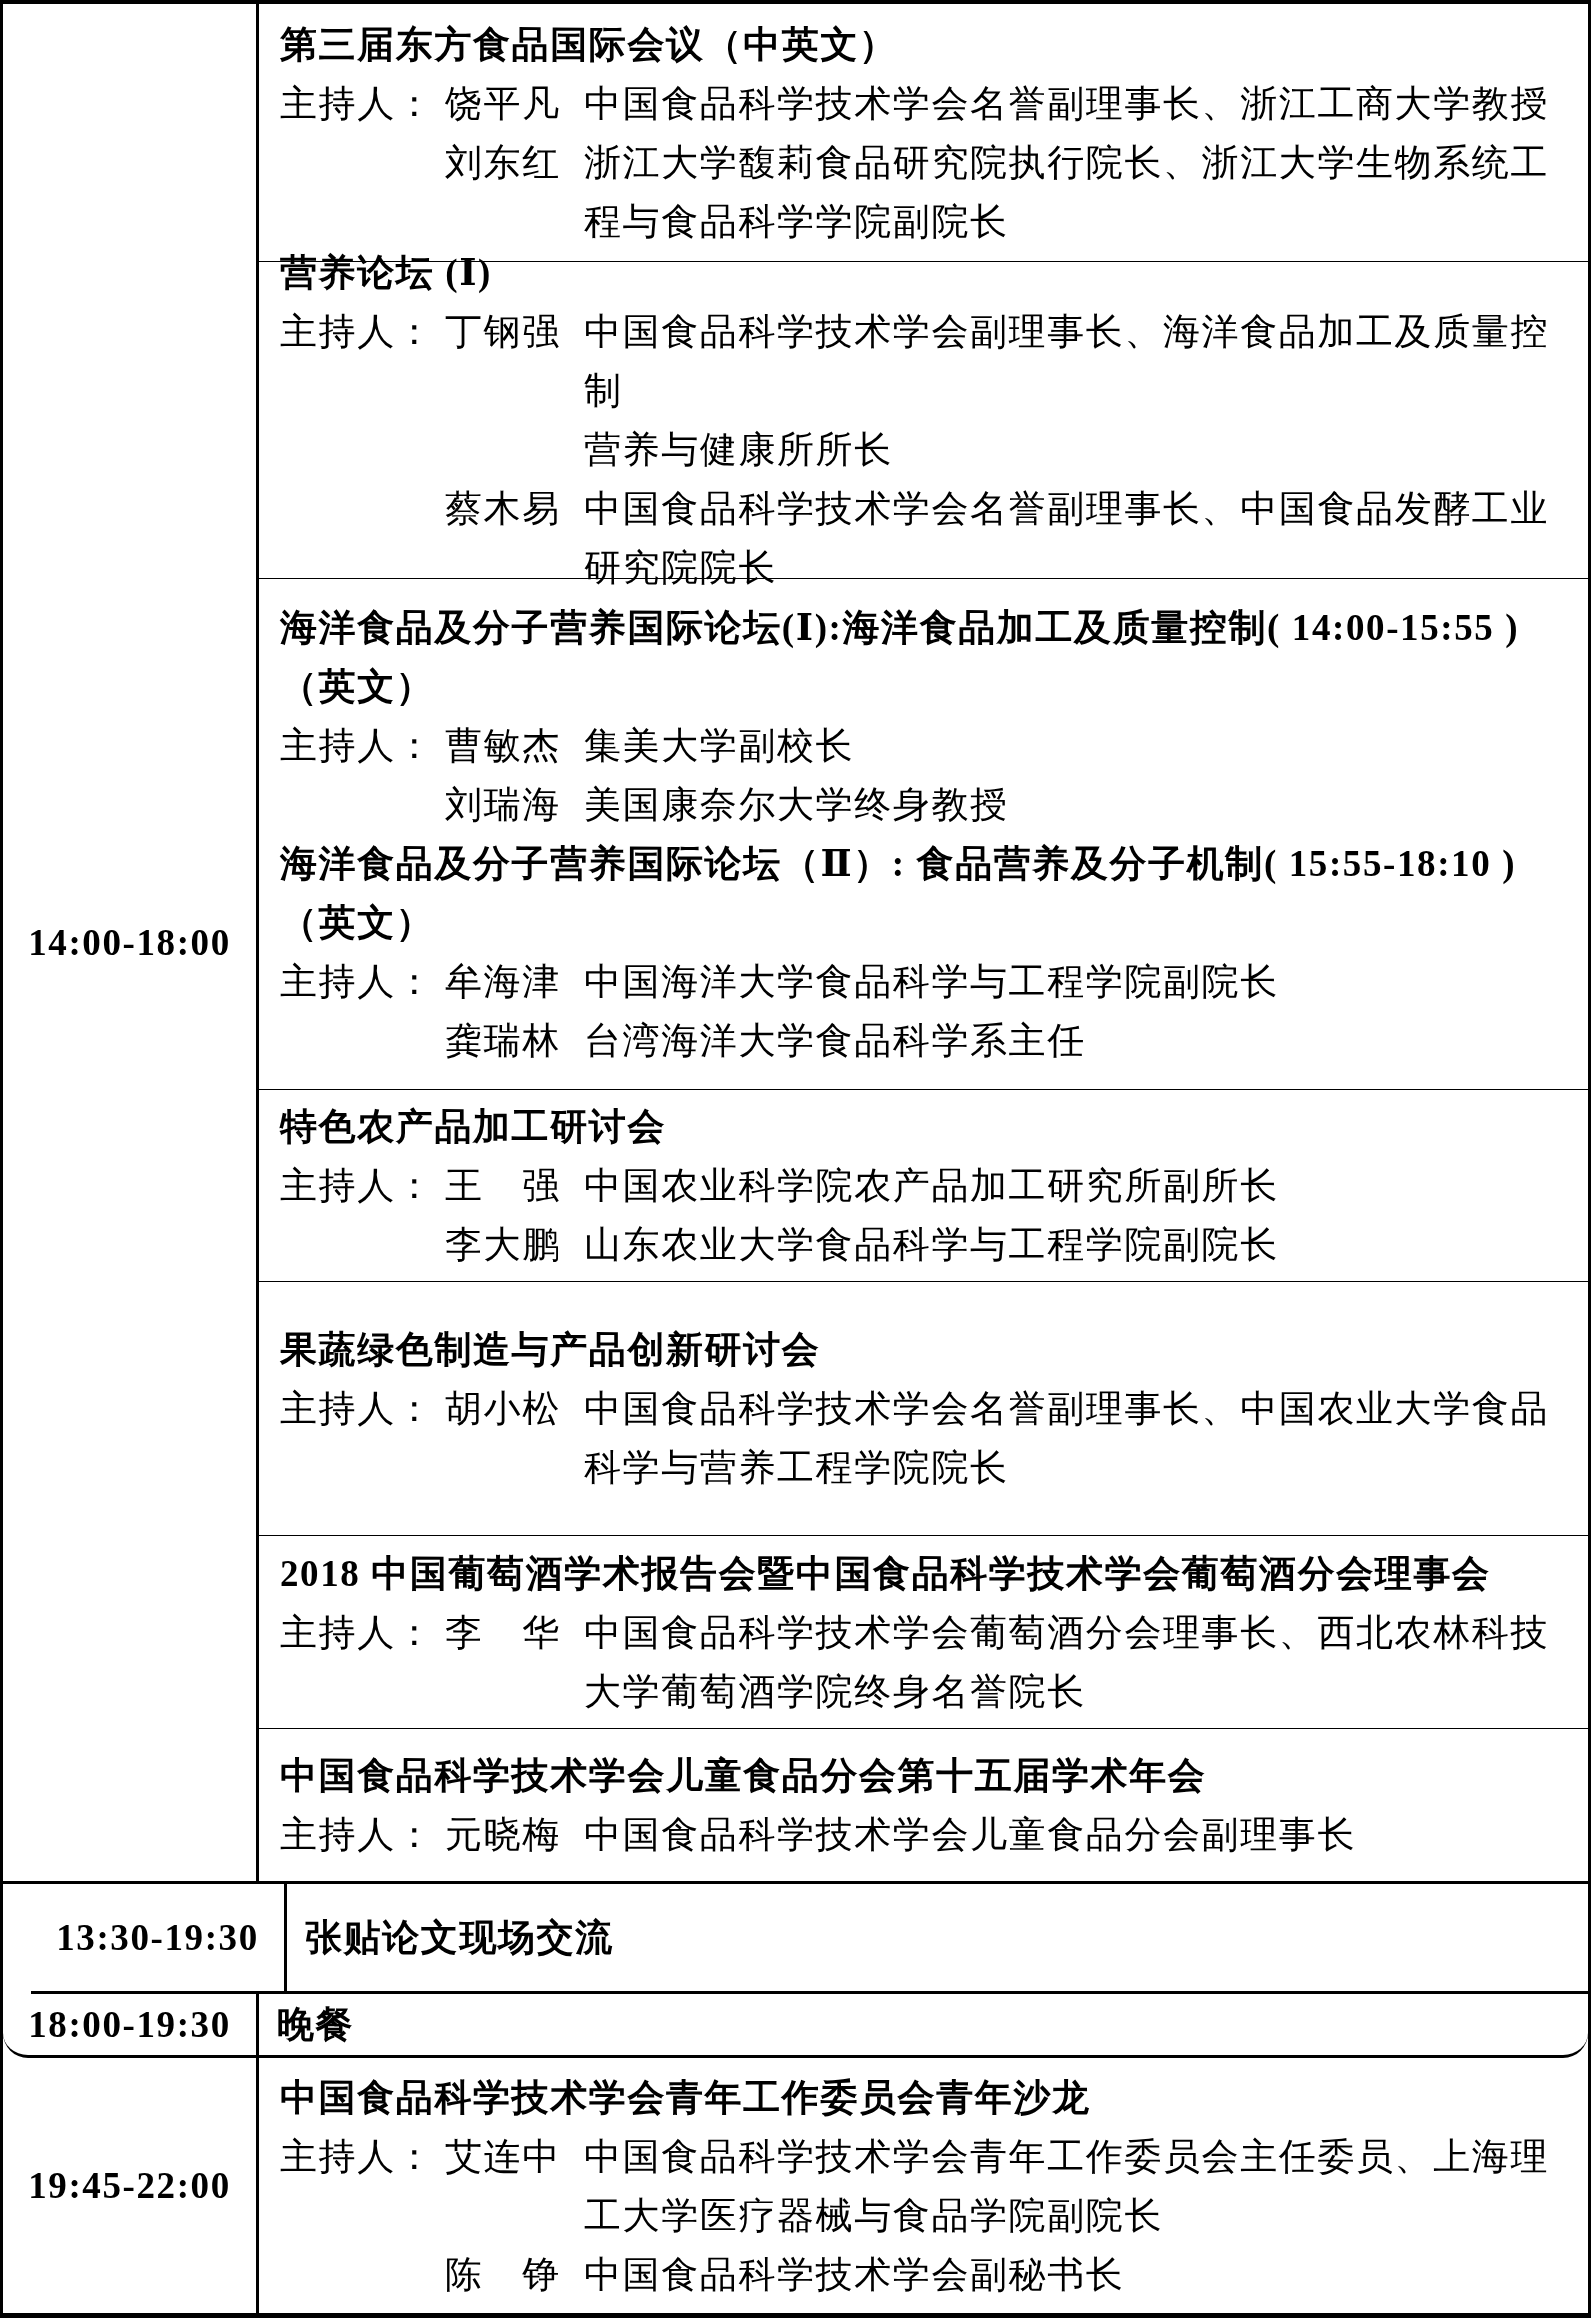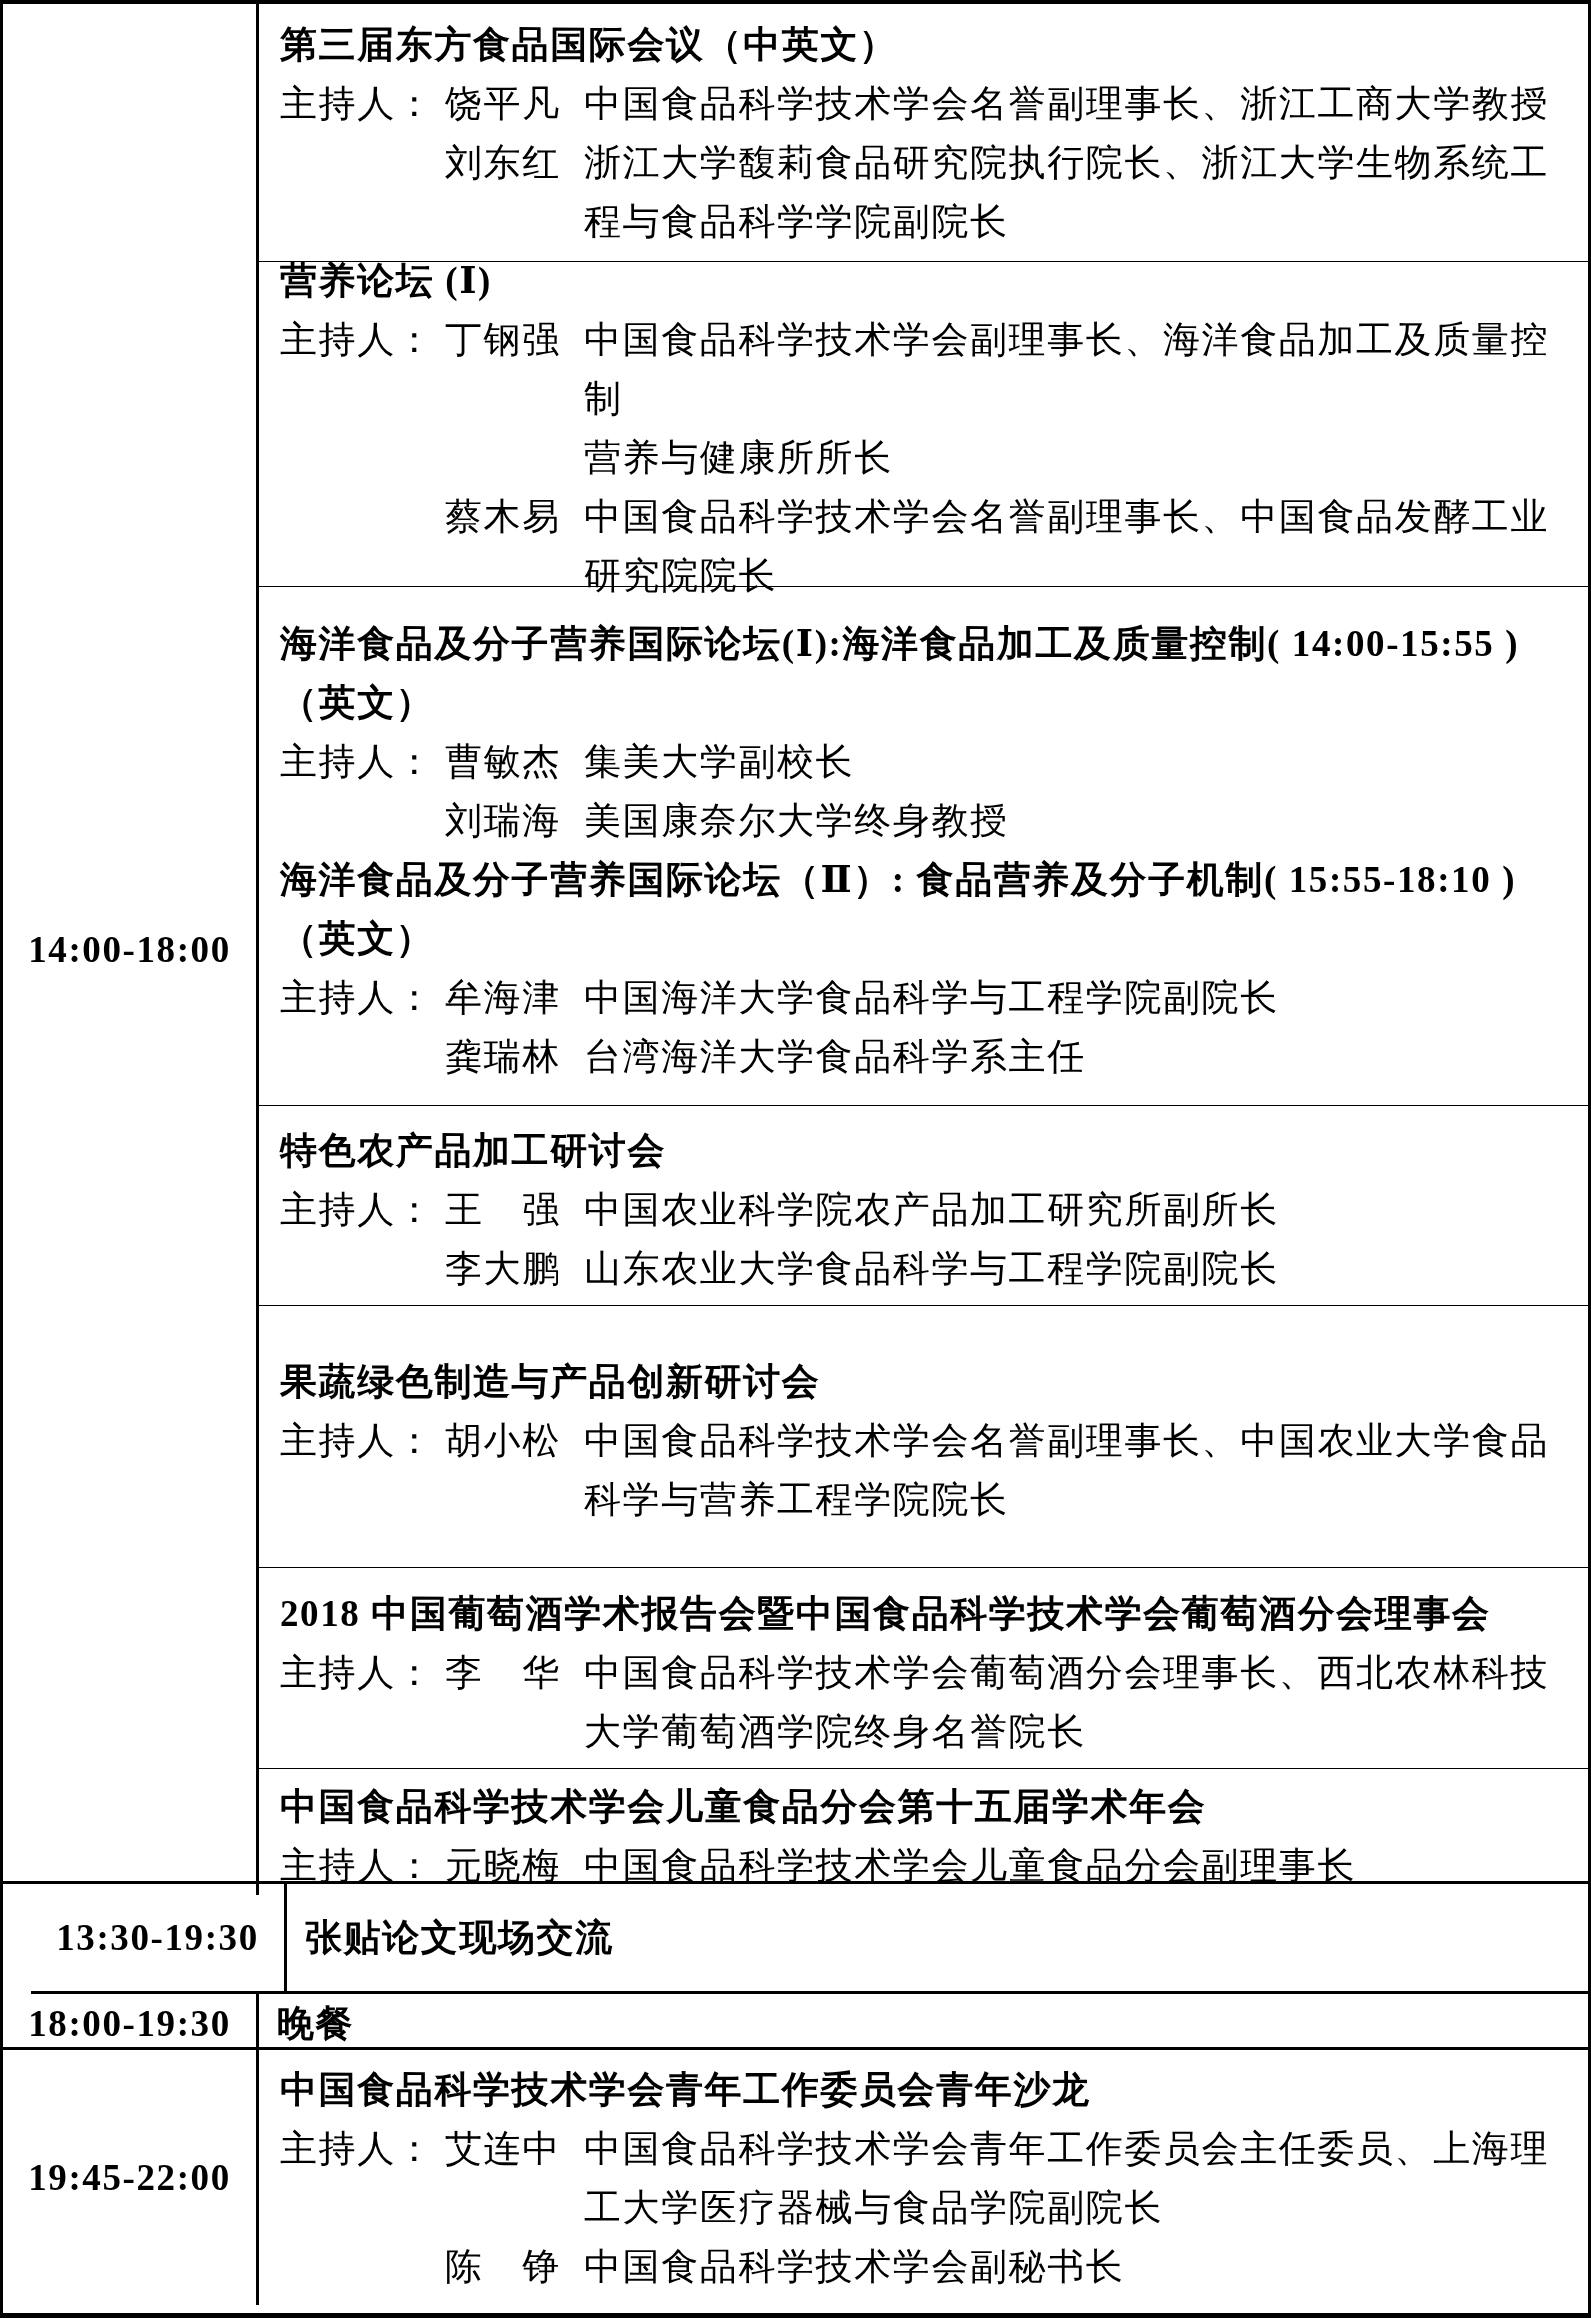--- a/index.html
+++ b/index.html
@@ -21,35 +21,34 @@
     flex-direction: column;
   }
   .row {
     display: grid;
     grid-template-columns: 256px 1fr;
     border-bottom: 3.2px solid #000;
   }
   .row:last-child { border-bottom: none; }
   .row-1 { height: 1880px; }
   .row-2 { height: 110px; margin-left: 28px; }
-  .row-3 { height: 56px; }
+  .row-3 { height: 64px; border-radius: 25px; }
   .row-4 { height: 255px; }
   .time-cell {
     border-right: 3.2px solid #000;
     display: flex;
     align-items: center;
     justify-content: center;
     font-weight: 700;
     white-space: nowrap;
   }
   .content-cell {
     display: flex;
     flex-direction: column;
     min-width: 0;
-    gap: 8px;
   }
   .subcell {
     border-bottom: 1.6px solid #000;
     display: flex;
     flex-direction: column;
     justify-content: center;
     padding: 0 3.2px 0 21px;
     flex: 0 0 auto;
   }
   .subcell:last-child { border-bottom: none; flex: 1 1 auto; }

